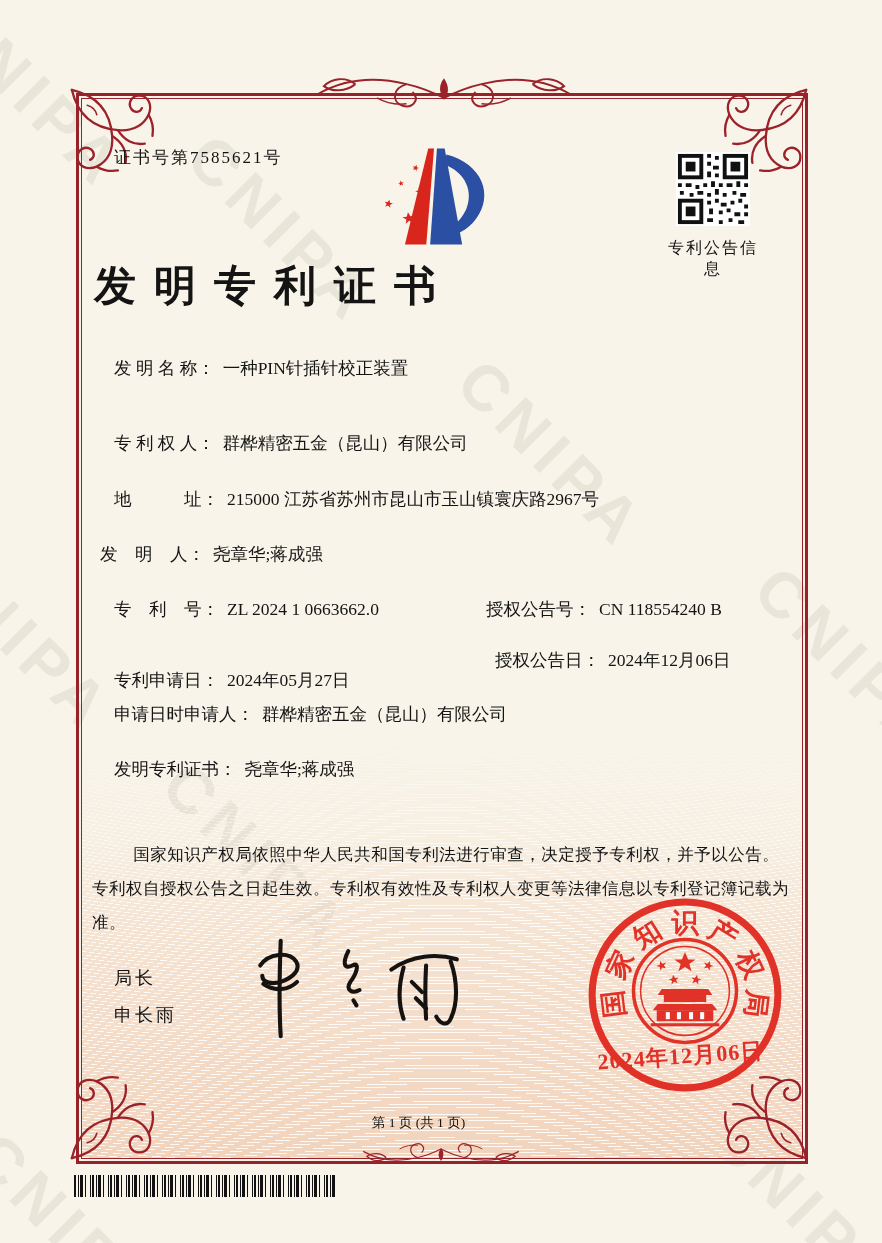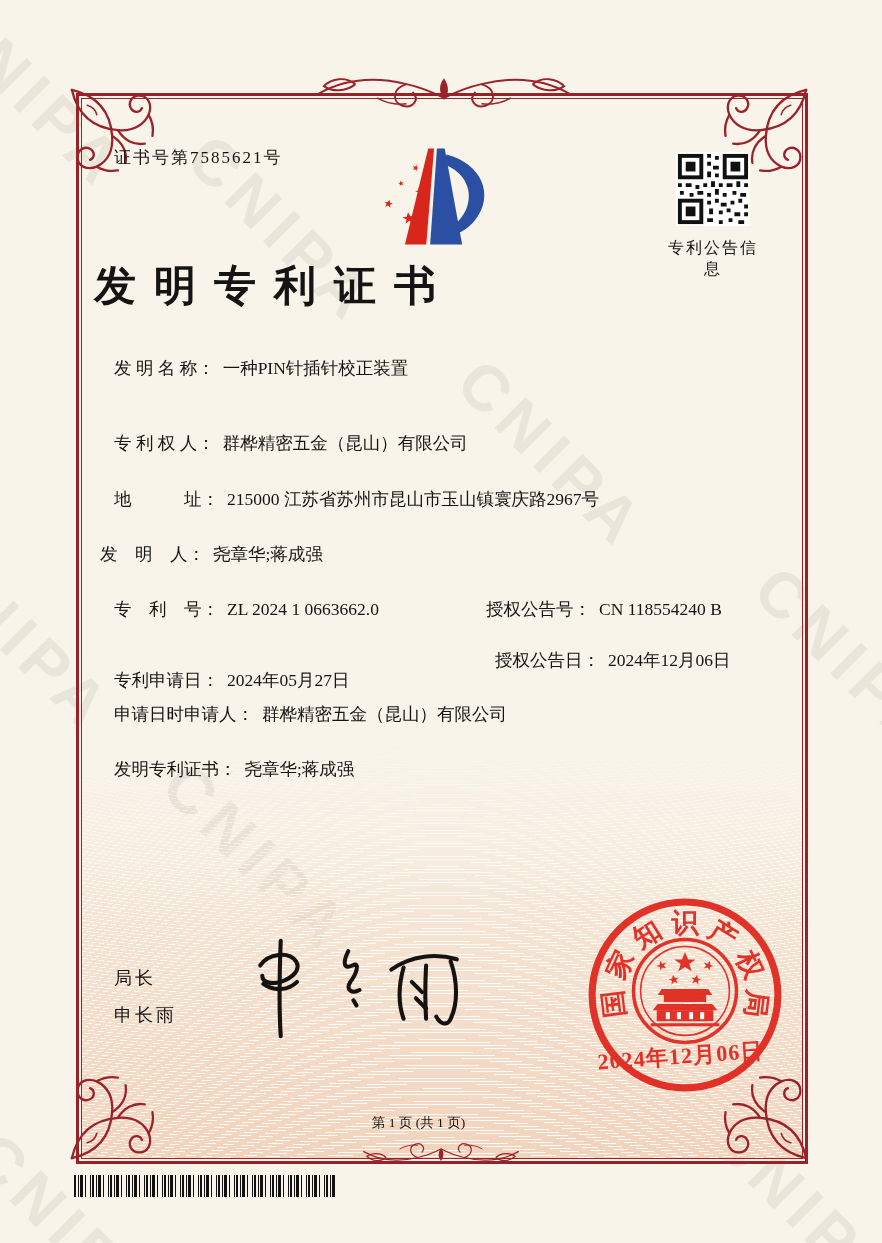--- a/index.html
+++ b/index.html
@@ -189,20 +189,24 @@
   <div class="row" style="left:474px;top:648px;margin-left:21px;">
     <span class="lab">授权公告日：</span><span class="val">2024年12月06日</span>
   </div>
   <div class="row" style="left:114px;top:702px;">
     <span class="lab">申请日时申请人：</span><span class="val">群桦精密五金（昆山）有限公司</span>
   </div>
   <div class="row" style="left:114px;top:757px;">
     <span class="lab">发明专利证书：</span><span class="val">尧章华;蒋成强</span>
   </div>
 
+  <div class="abs notice">
+    <div class="l1">国家知识产权局依照中华人民共和国专利法进行审查，决定授予专利权，并予以公告。</div>
+    <div class="l2">专利权自授权公告之日起生效。专利权有效性及专利权人变更等法律信息以专利登记簿记载为准。</div>
+  </div>
 
   <div class="abs officer" style="top:966px;">局长</div>
   <div class="abs officer" style="top:1003px;">申长雨</div>
 
   <svg class="abs sig" width="215" height="108" viewBox="0 0 210 100" fill="none" stroke="#15120f" stroke-width="4" stroke-linecap="round" stroke-linejoin="round">
     <path d="M30,4 C29,30 28,66 30,97"></path>
     <path d="M10,28 C18,16 38,14 45,24 C50,32 42,40 30,44 C20,47 12,44 12,38"></path>
     <path d="M13,46 C24,54 38,52 46,44"></path>
     <path d="M96,14 C90,26 92,32 100,28 C108,24 104,36 98,44 C93,52 100,56 107,52"></path>
     <path d="M101,62 l3,5"></path>

